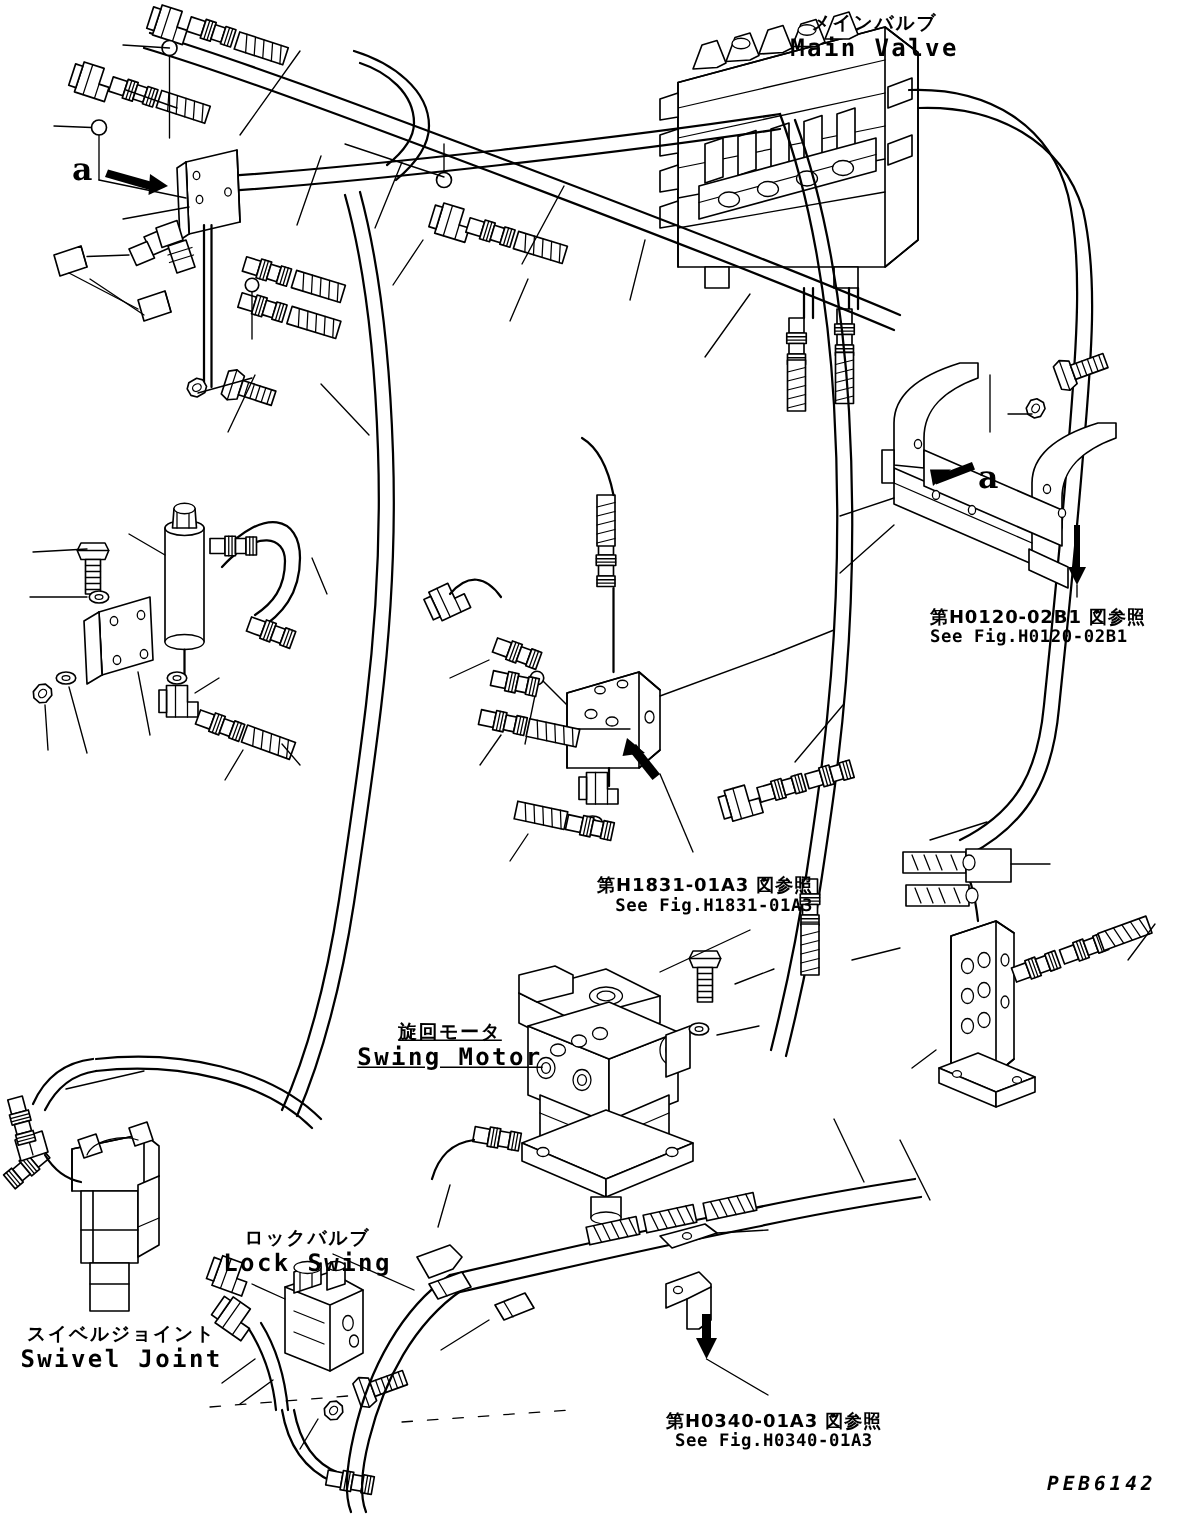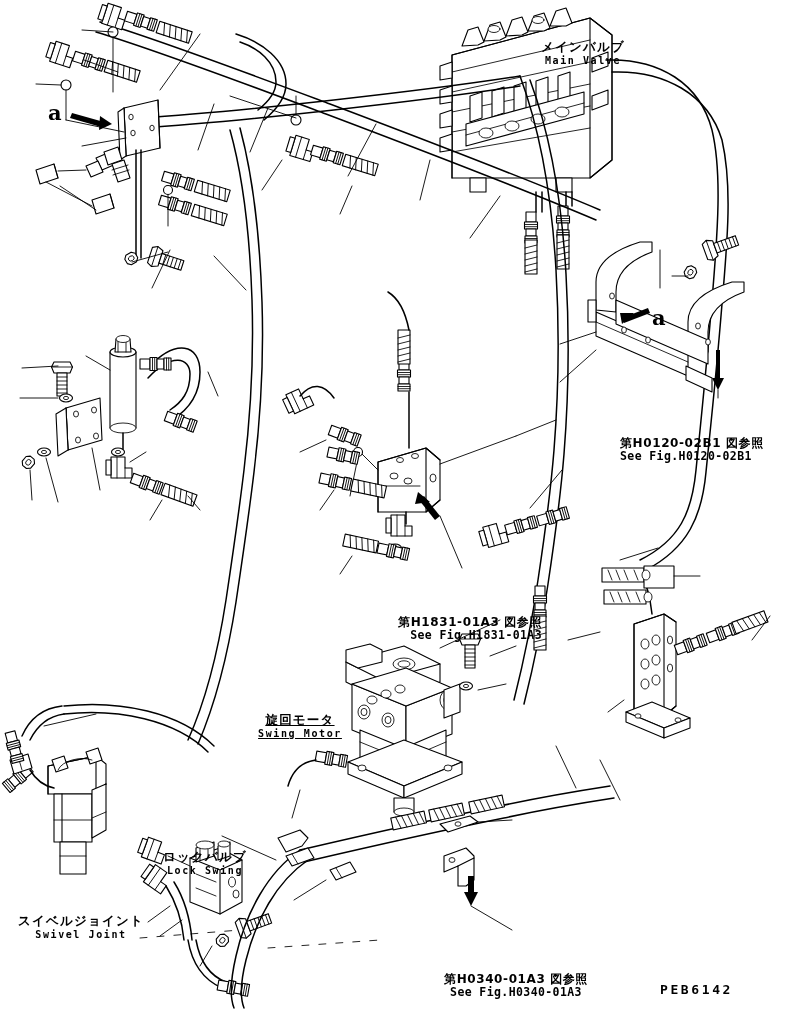--- a/index.html
+++ b/index.html
@@ -1,23 +1,23 @@
 <!DOCTYPE html>
 <html><head>
 <meta charset="utf-8">
 <title>PEB6142</title>
 <style>
   html,body{margin:0;padding:0;background:#ffffff;}
   body{width:787px;height:1013px;overflow:hidden;
        font-family:"DejaVu Sans",sans-serif;color:#000;}
   #sheet{position:relative;width:787px;height:1013px;background:#fff;}
   #art{position:absolute;left:0;top:0;width:787px;height:1013px;}
-  .lbl{position:absolute;text-align:center;line-height:1.18;white-space:nowrap;margin-top:32px;}
+  .lbl{position:absolute;text-align:center;line-height:1.18;white-space:nowrap;}
   .jp{font-family:"DejaVu Sans",sans-serif;font-size:12.5px;letter-spacing:1.2px;font-weight:600;}
-  .en{font-family:"DejaVu Sans Mono","Liberation Mono",monospace;font-size:10px;letter-spacing:1.6px;font-weight:700;}
+  .en{font-family:"DejaVu Sans Mono","Liberation Mono",monospace;font-size:16px;letter-spacing:1.6px;font-weight:700;}
   .ref .jp{font-size:12px;letter-spacing:0.6px;}
   .ref .en{font-size:11.5px;letter-spacing:0.4px;}
   .marker{position:absolute;font-family:"DejaVu Serif","Liberation Serif",serif;
           font-size:21px;font-style:normal;font-weight:600;}
   #drawing-number{position:absolute;font-family:"DejaVu Sans Mono","Liberation Mono",monospace;
                   font-size:13px;letter-spacing:2.6px;font-weight:700;}
 </style>
 </head>
 <body>
 
@@ -710,15 +710,15 @@
   </div>
 
   <div class="lbl ref" style="left:430px;top:940px;width:172px;text-align:center;">
     <div class="jp">第H0340-01A3 図参照</div>
     <div class="en">See Fig.H0340-01A3</div>
   </div>
 
   <div class="marker" style="left:48px;top:100px;">a</div>
   <div class="marker" style="left:652px;top:305px;">a</div>
 
-  <div id="drawing-number" style="left:660px;top:982px;">PEB6142</div>
+  <div id="drawing-number" style="left:698px;top:982px;font-style:italic;">PEB6142</div>
 
 </div>
 
 </body></html>

